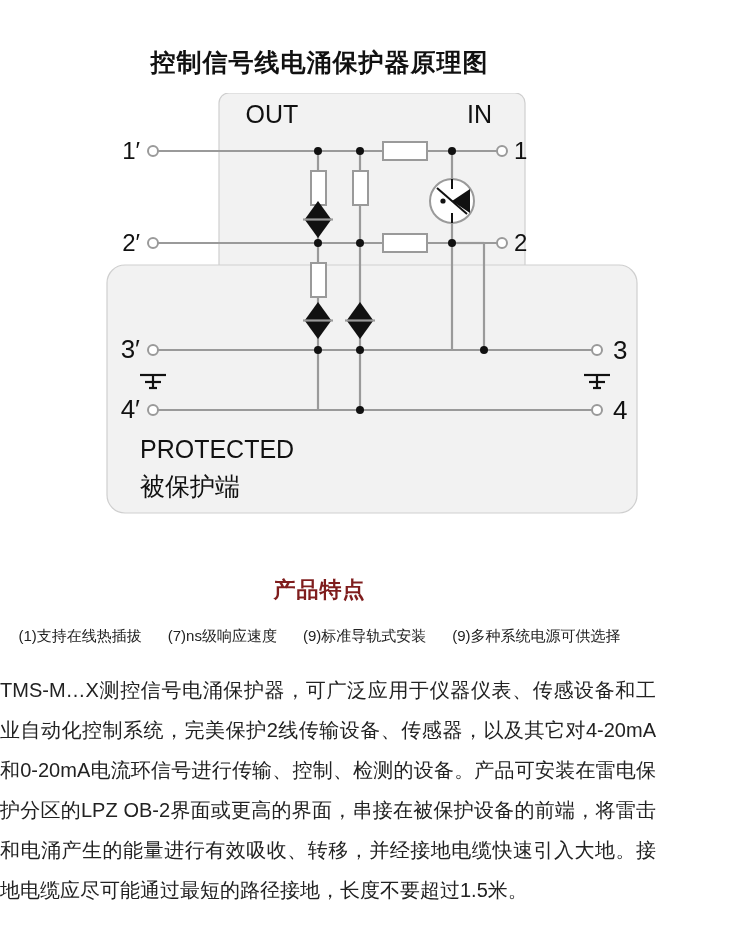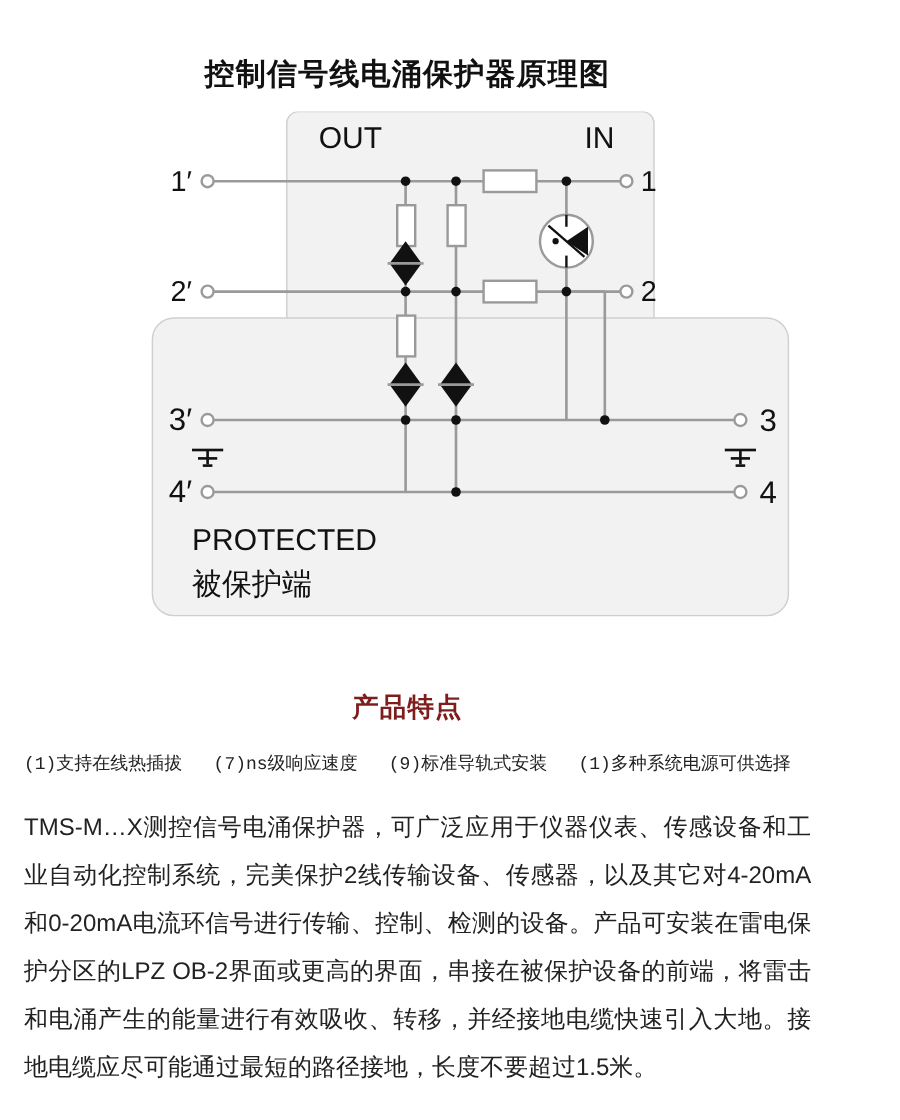--- a/index.html
+++ b/index.html
@@ -12,21 +12,20 @@
     height: 933px;
     font-family: "Liberation Sans", sans-serif;
     color: #1a1a1a;
     position: relative;
     overflow: hidden;
   }
   .page {
     width: 639px;
     height: 933px;
     position: relative;
-    margin-left: 20px;
   }
 
   
   .diagram-title {
     text-align: center;
     font-size: 25px;
     font-weight: bold;
     letter-spacing: 1px;
     color: #111;
     padding-top: 50px;
@@ -58,21 +57,20 @@
 
   
   .features-row {
     display: flex;
     justify-content: center;
     align-items: center;
     gap: 26px;
     margin-top: 22px;
     font-size: 15px;
     color: #222;
-    font-family: Liberation Mono, monospace;
   }
   .feature-item {
     white-space: nowrap;
   }
 
   
   .scope-body {
     margin: 24px auto 0 auto;
     width: 656px;
     font-size: 20px;
@@ -210,19 +208,19 @@
       <text x="140" y="402" font-family="Liberation Sans, sans-serif" font-size="25" fill="#111">被保护端</text>
     </svg>
   </div>
 
   <div class="section-heading features-heading">产品特点</div>
 
   <div class="features-row">
     <span class="feature-item">(1)支持在线热插拔</span>
     <span class="feature-item">(7)ns级响应速度</span>
     <span class="feature-item">(9)标准导轨式安装</span>
-    <span class="feature-item">(1)多种系统电源可供选择</span>
+    <span class="feature-item">(9)多种系统电源可供选择</span>
   </div>
 
 
   <p class="scope-body">TMS-M…X测控信号电涌保护器，可广泛应用于仪器仪表、传感设备和工业自动化控制系统，完美保护2线传输设备、传感器，以及其它对4-20mA和0-20mA电流环信号进行传输、控制、检测的设备。产品可安装在雷电保护分区的LPZ OB-2界面或更高的界面，串接在被保护设备的前端，将雷击和电涌产生的能量进行有效吸收、转移，并经接地电缆快速引入大地。接地电缆应尽可能通过最短的路径接地，长度不要超过1.5米。</p>
 
 </div>
 
 </body></html>

